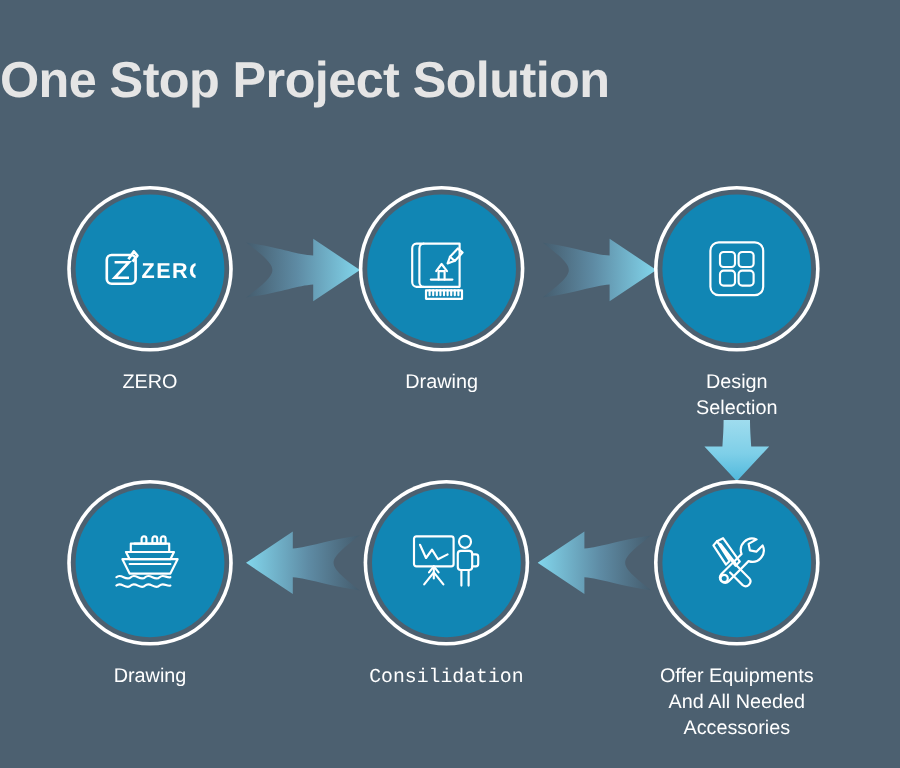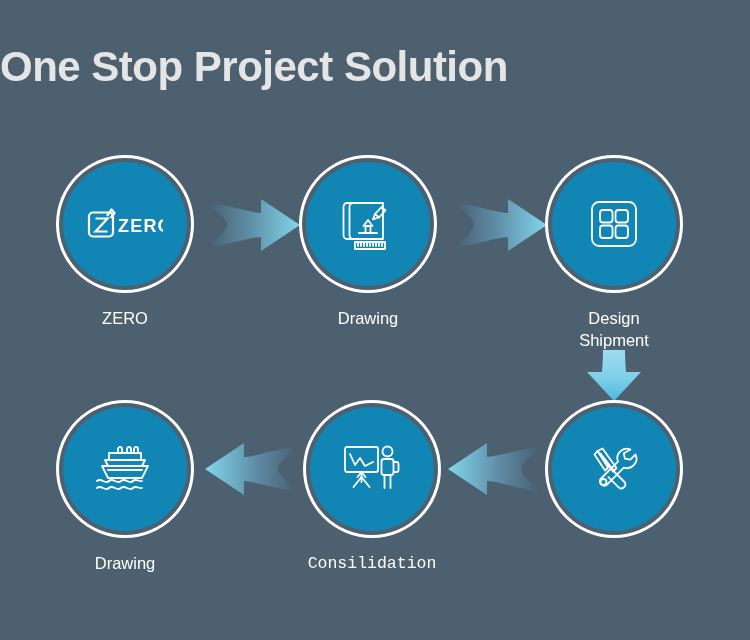--- a/index.html
+++ b/index.html
@@ -135,21 +135,21 @@
         <g fill="none" stroke="#ffffff" stroke-width="1.8">
           <rect x="3" y="3" width="44" height="44" rx="7" ry="7"></rect>
           <rect x="11" y="11" width="12.5" height="12.5" rx="3" ry="3"></rect>
           <rect x="26.5" y="11" width="12.5" height="12.5" rx="3" ry="3"></rect>
           <rect x="11" y="26.5" width="12.5" height="12.5" rx="3" ry="3"></rect>
           <rect x="26.5" y="26.5" width="12.5" height="12.5" rx="3" ry="3"></rect>
         </g>
       </svg>
     </div>
     <div class="node-label">Design
-Shipment</div>
+Selection</div>
   </div>
 
   <div class="arrow" style="left:583px; top:350px;">
     <svg width="62" height="52" viewBox="0 0 62 52">
       <defs>
         <linearGradient id="gradD1" x1="0" y1="0" x2="0" y2="1">
           <stop offset="0%" stop-color="#9fdcee"></stop>
           <stop offset="55%" stop-color="#7ecfe8"></stop>
           <stop offset="100%" stop-color="#4fb8dc"></stop>
         </linearGradient>
@@ -164,20 +164,23 @@
         <g fill="none" stroke="#ffffff" stroke-width="1.8" stroke-linejoin="round" stroke-linecap="round">
           <path d="M44.5 8.5 a9.5 9.5 0 0 0 -12.5 12.2 L15 37.5 a4 4 0 0 0 0 5.6 l0.5 0.5 a4 4 0 0 0 5.6 0 L37.8 26.6 A9.5 9.5 0 0 0 49.5 13.5 l-5.2 5.2 l-5.4 -1.1 l-1.1 -5.4 z"></path>
           <path d="M11.5 10 l5 -2.5 l14 19.5 l-3.5 3.5 z"></path>
           <path d="M11.5 10 l-3 3.5 l10.5 16 l3 -3 z"></path>
           <path d="M14.5 12.5 l12.5 16"></path>
           <path d="M28 30.5 l10.5 10.5 a4 4 0 0 1 -5.6 5.6 l-10.5 -10.5"></path>
           <circle cx="17.5" cy="41" r="3"></circle>
         </g>
       </svg>
     </div>
+    <div class="node-label">Offer Equipments
+And All Needed
+Accessories</div>
   </div>
 
   <div class="arrow" style="left:448px; top:440px;">
     <svg width="96" height="58" viewBox="0 0 96 58">
       <defs>
         <linearGradient id="gradL1" x1="0" y1="0" x2="1" y2="0">
           <stop offset="0%" stop-color="#82d6ec"></stop>
           <stop offset="55%" stop-color="#5e8ba4"></stop>
           <stop offset="100%" stop-color="#455c6d"></stop>
         </linearGradient>

